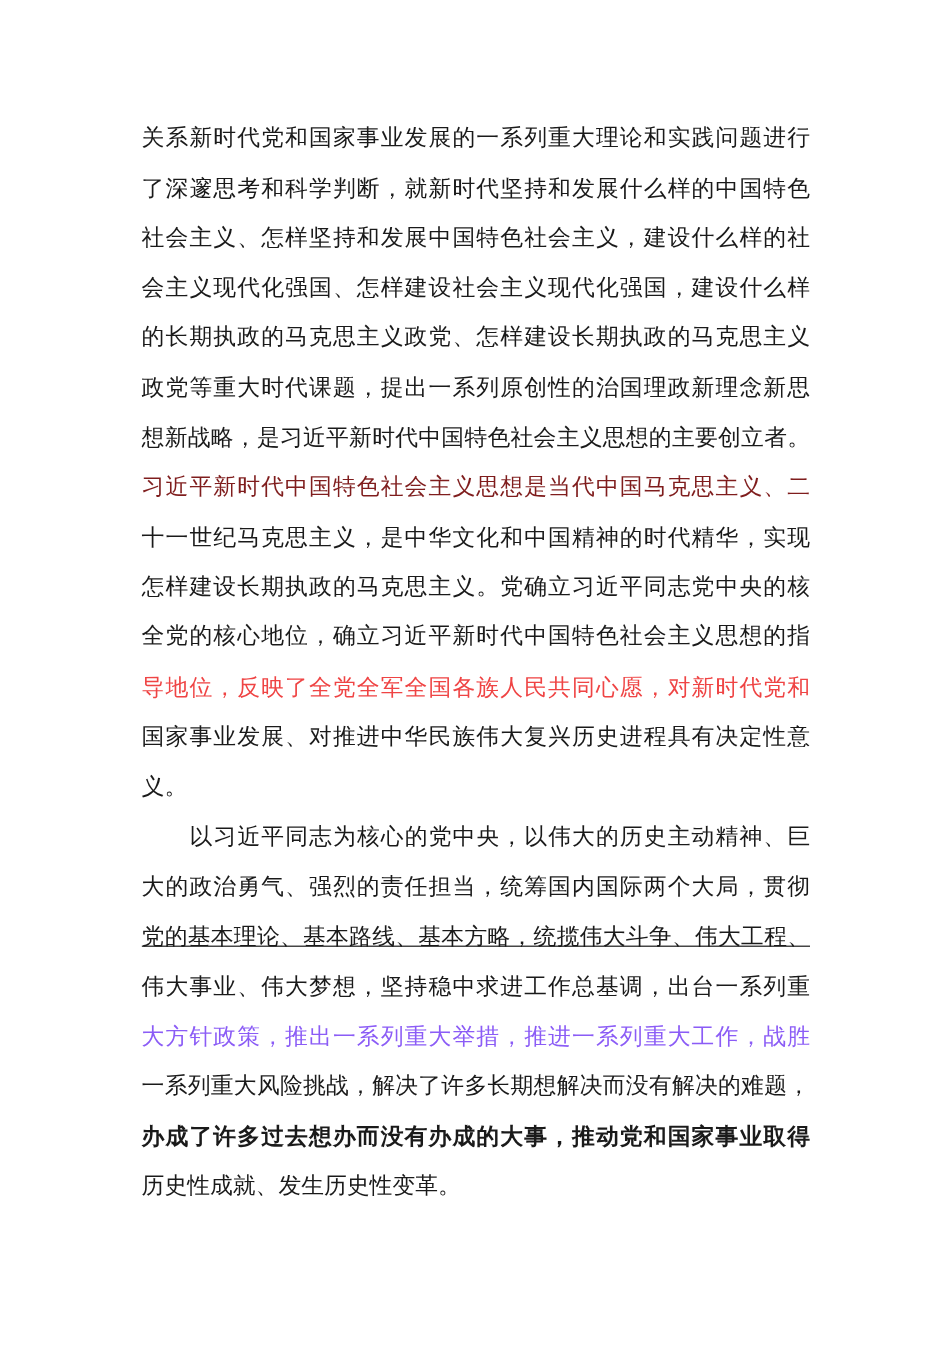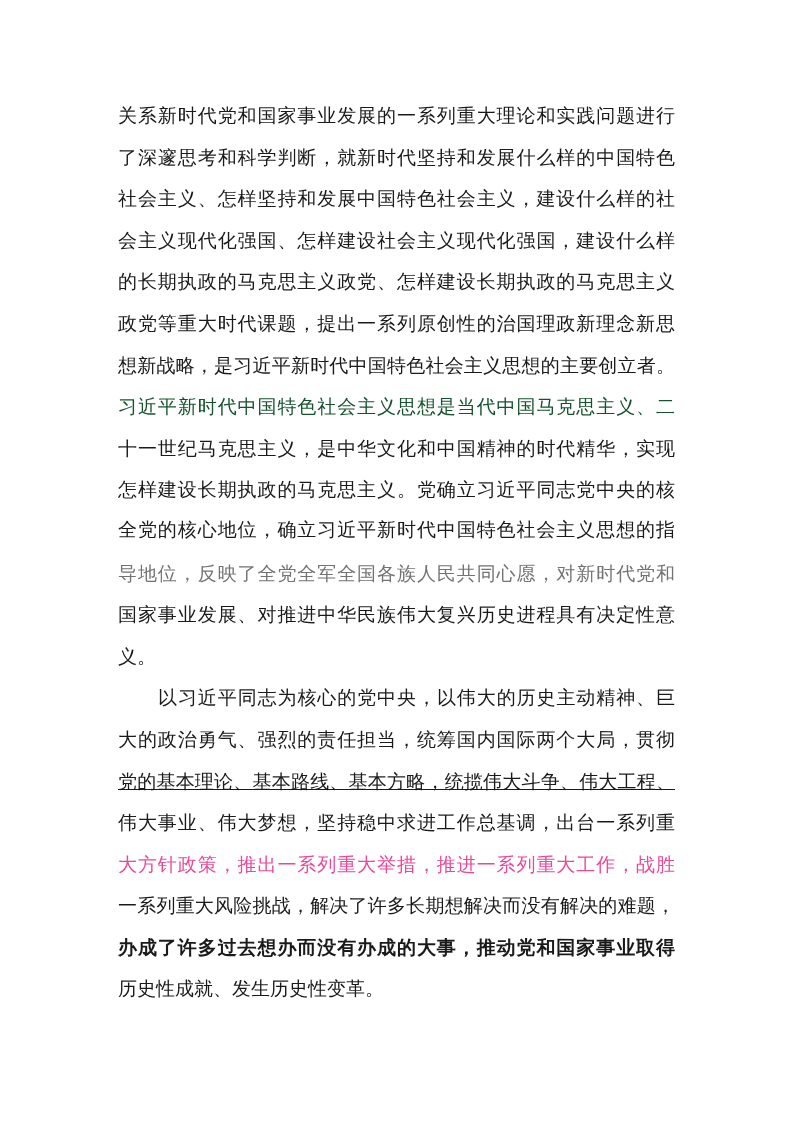--- a/index.html
+++ b/index.html
@@ -43,29 +43,29 @@
 
 <div class="page" style="background: rgb(255, 255, 255);">
   <div class="text-block">
       <div class="text-line" style="color: rgb(26, 26, 26);">关系新时代党和国家事业发展的一系列重大理论和实践问题进行</div>
       <div class="text-line" style="color: rgb(26, 26, 26);">了深邃思考和科学判断，就新时代坚持和发展什么样的中国特色</div>
       <div class="text-line" style="color: rgb(26, 26, 26);">社会主义、怎样坚持和发展中国特色社会主义，建设什么样的社</div>
       <div class="text-line" style="color: rgb(26, 26, 26);">会主义现代化强国、怎样建设社会主义现代化强国，建设什么样</div>
       <div class="text-line" style="color: rgb(26, 26, 26);">的长期执政的马克思主义政党、怎样建设长期执政的马克思主义</div>
       <div class="text-line" style="color: rgb(26, 26, 26);">政党等重大时代课题，提出一系列原创性的治国理政新理念新思</div>
       <div class="text-line" style="color: rgb(26, 26, 26);">想新战略，是习近平新时代中国特色社会主义思想的主要创立者。</div>
-      <div class="text-line" style="color: #14532d;">习近平新时代中国特色社会主义思想是当代中国马克思主义、二</div>
+      <div class="text-line" style="color: #7f1d1d;">习近平新时代中国特色社会主义思想是当代中国马克思主义、二</div>
       <div class="text-line" style="color: rgb(26, 26, 26);">十一世纪马克思主义，是中华文化和中国精神的时代精华，实现</div>
       <div class="text-line" style="color: rgb(26, 26, 26);">怎样建设长期执政的马克思主义。党确立习近平同志党中央的核心、</div>
       <div class="text-line" style="color: rgb(26, 26, 26); font-family: Liberation Mono, monospace;">全党的核心地位，确立习近平新时代中国特色社会主义思想的指</div>
-      <div class="text-line" style="color: #737373;">导地位，反映了全党全军全国各族人民共同心愿，对新时代党和</div>
+      <div class="text-line" style="color: #ef4444;">导地位，反映了全党全军全国各族人民共同心愿，对新时代党和</div>
       <div class="text-line" style="color: rgb(26, 26, 26);">国家事业发展、对推进中华民族伟大复兴历史进程具有决定性意</div>
       <div class="text-line para-last" style="color: rgb(26, 26, 26);">义。</div>
       <div class="text-line first-indent" style="color: rgb(26, 26, 26);">以习近平同志为核心的党中央，以伟大的历史主动精神、巨</div>
       <div class="text-line" style="color: rgb(26, 26, 26);">大的政治勇气、强烈的责任担当，统筹国内国际两个大局，贯彻</div>
       <div class="text-line" style="color: rgb(26, 26, 26); text-decoration: underline;">党的基本理论、基本路线、基本方略，统揽伟大斗争、伟大工程、</div>
       <div class="text-line" style="color: rgb(26, 26, 26);">伟大事业、伟大梦想，坚持稳中求进工作总基调，出台一系列重</div>
-      <div class="text-line" style="color: #ec4899;">大方针政策，推出一系列重大举措，推进一系列重大工作，战胜</div>
+      <div class="text-line" style="color: #8b5cf6;">大方针政策，推出一系列重大举措，推进一系列重大工作，战胜</div>
       <div class="text-line" style="color: rgb(26, 26, 26);">一系列重大风险挑战，解决了许多长期想解决而没有解决的难题，</div>
       <div class="text-line" style="color: rgb(26, 26, 26); font-weight: bold;">办成了许多过去想办而没有办成的大事，推动党和国家事业取得</div>
       <div class="text-line para-last" style="color: rgb(26, 26, 26);">历史性成就、发生历史性变革。</div>
     </div>
 </div>
 
 </body></html>

